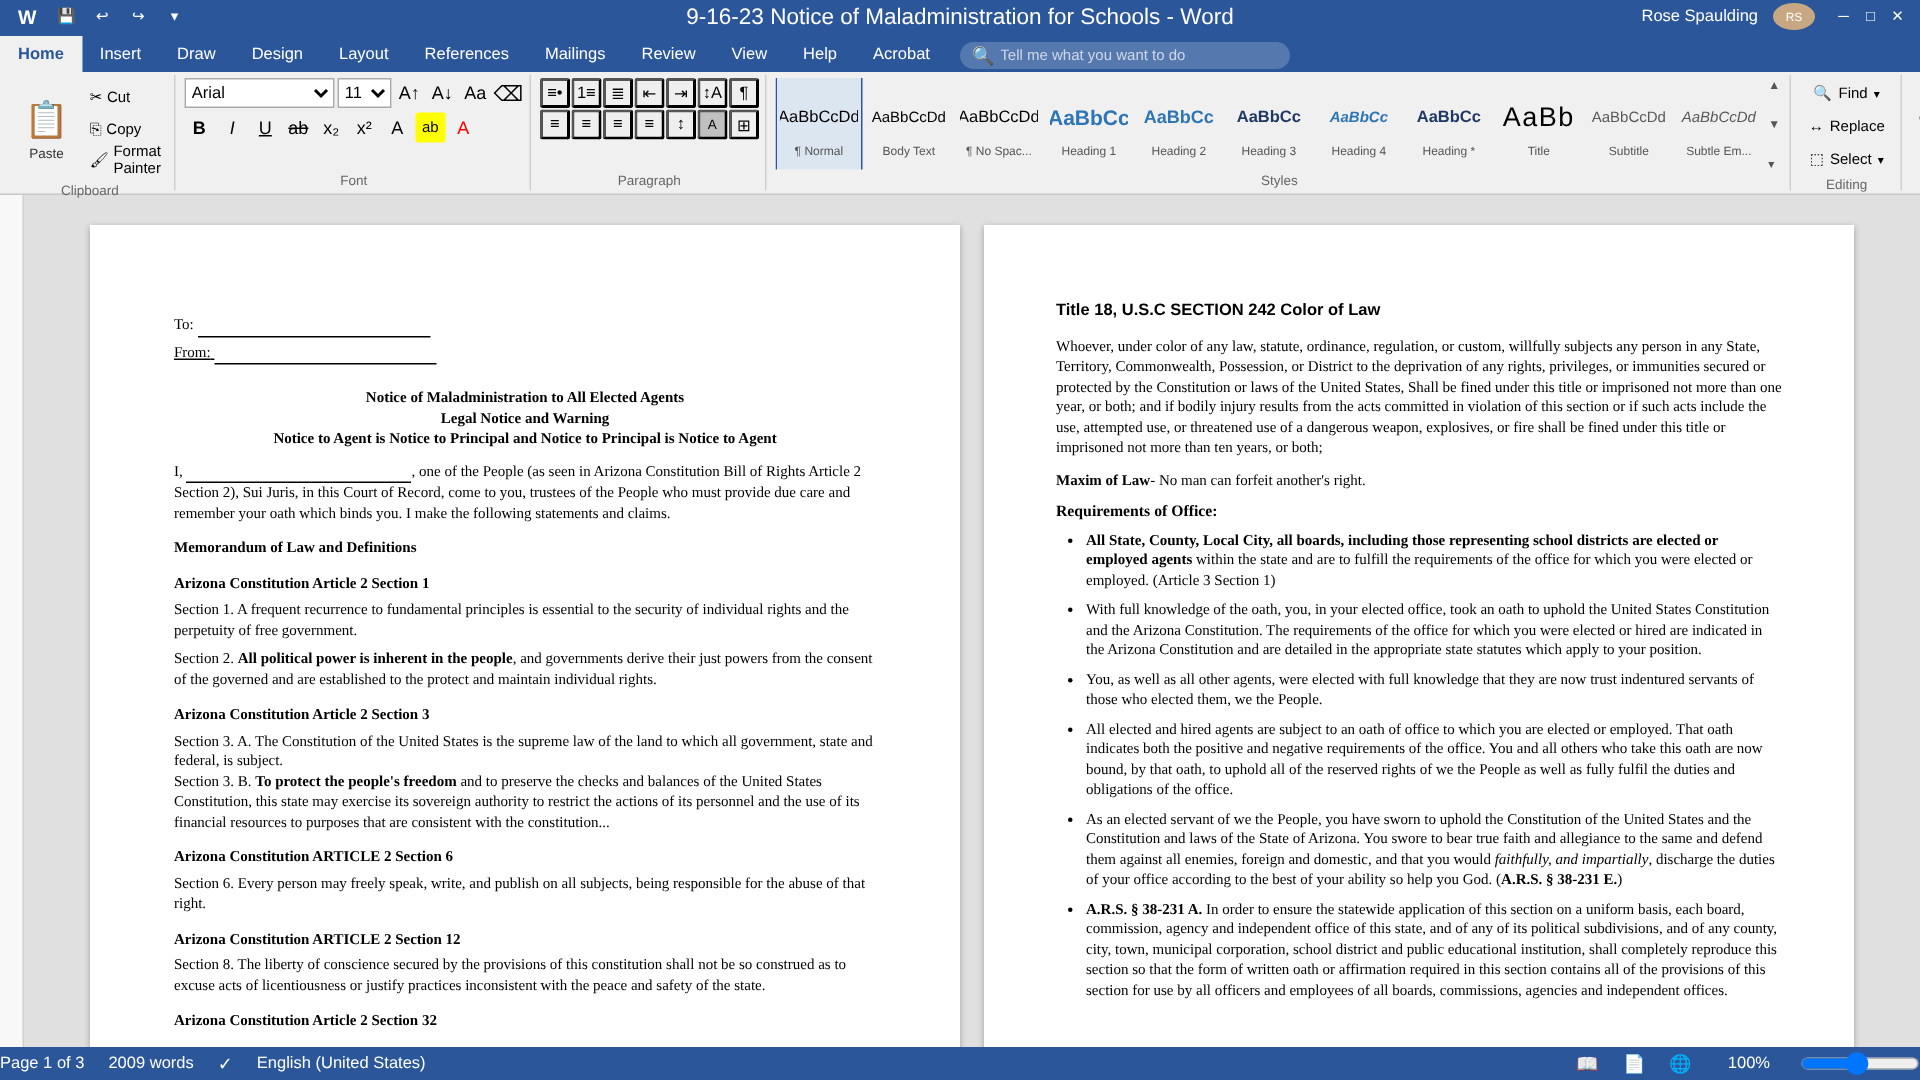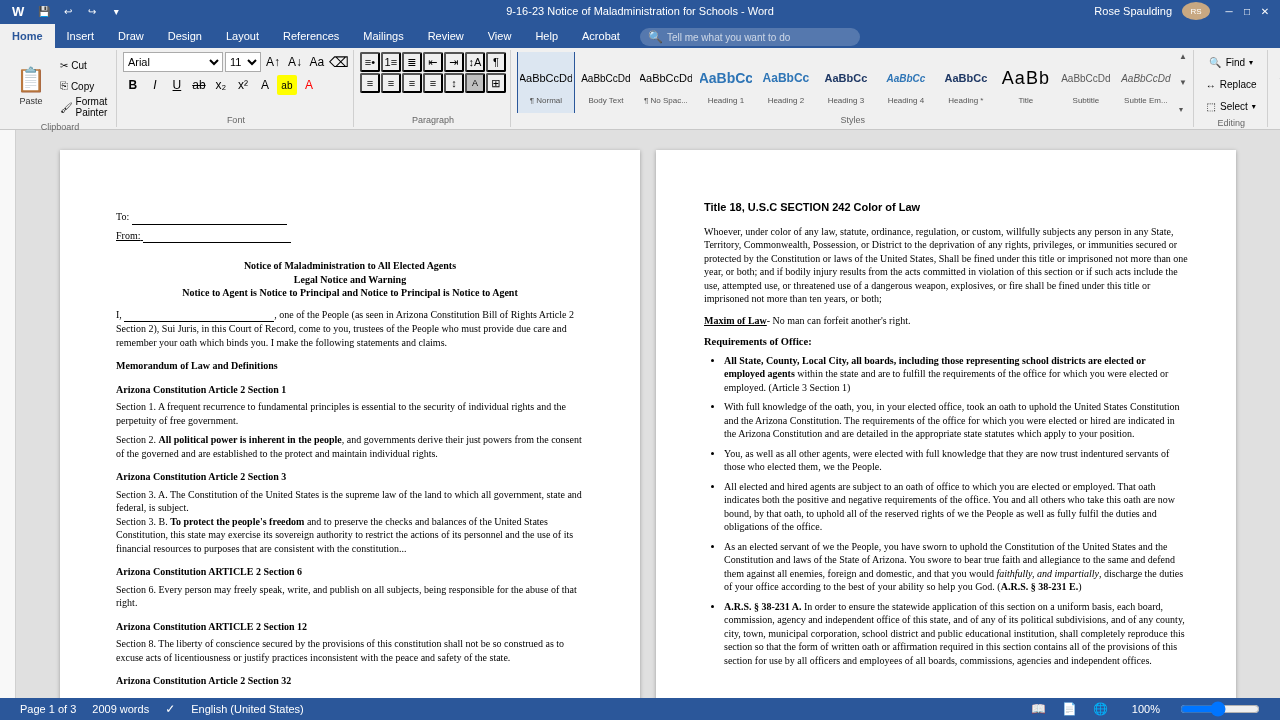--- a/index.html
+++ b/index.html
@@ -10,21 +10,21 @@
       background: #2b579a;
       color: white;
       height: 22px;
       display: flex;
       align-items: center;
       justify-content: space-between;
       padding: 0 8px;
       font-size: 11px;
     }
     #title-bar-left { display: flex; align-items: center; gap: 8px; }
-    #title-bar-center { position: absolute; left: 50%; transform: translateX(-50%); font-size: 11px; color: white; }
+    #title-bar-center { position: absolute; left: 50%; transform: translateX(-50%); font-size: 15px; color: white; }
     #title-bar-right { display: flex; align-items: center; gap: 4px; margin-left: auto; }
     .title-bar-btn { width: 14px; height: 14px; cursor: pointer; display: flex; align-items: center; justify-content: center; font-size: 10px; color: white; }
     .quick-access-btn { width: 16px; height: 16px; display: flex; align-items: center; justify-content: center; color: white; cursor: pointer; font-size: 10px; }
 
     
     #ribbon {
       background: #1d4ed8;
       display: flex;
       flex-direction: column;
     }
@@ -219,21 +219,21 @@
     .doc-to-from .line { display: inline-block; border-bottom: 1px solid #000; width: 160px; }
 
     .doc-title { text-align: center; margin-bottom: 8px; }
     .doc-title .main { font-weight: bold; }
     .doc-title .sub { font-weight: bold; }
     .doc-title .notice { font-weight: bold; }
 
     .section-heading { font-weight: bold; margin: 10px 0 4px; }
     .section-text { margin-bottom: 6px; }
 
-    .underline-text { text-decoration: underline; }
+    .underline-text { }
     .bold-text { font-weight: bold; }
     .bold-italic { font-weight: normal; font-style: italic; }
 
     
     .right-page-title { font-weight: bold; font-size: 11px; margin-bottom: 10px; }
     .right-section { margin-bottom: 8px; }
     .right-heading { font-weight: bold; font-size: 10.5px; margin-bottom: 4px; }
     .bullet-list { list-style: disc; padding-left: 20px; margin-bottom: 3px; }
     .bullet-list li { margin-bottom: 6px; font-size: 10px; line-height: 1.35; }
 
@@ -242,21 +242,21 @@
       gap: 16px;
     }
 
     
     #status-bar {
       background: #2b579a;
       color: white;
       height: 22px;
       display: flex;
       align-items: center;
-      padding: 0 20px;
+      padding: 0 0;
       font-size: 11px;
       gap: 16px;
       position: fixed;
       bottom: 0;
       width: 1280px;
     }
     .status-item { color: white; font-size: 11px; }
     .user-name { color: white; font-size: 11px; }
     .para-row { display: flex; gap: 1px; }
     .para-btn {

